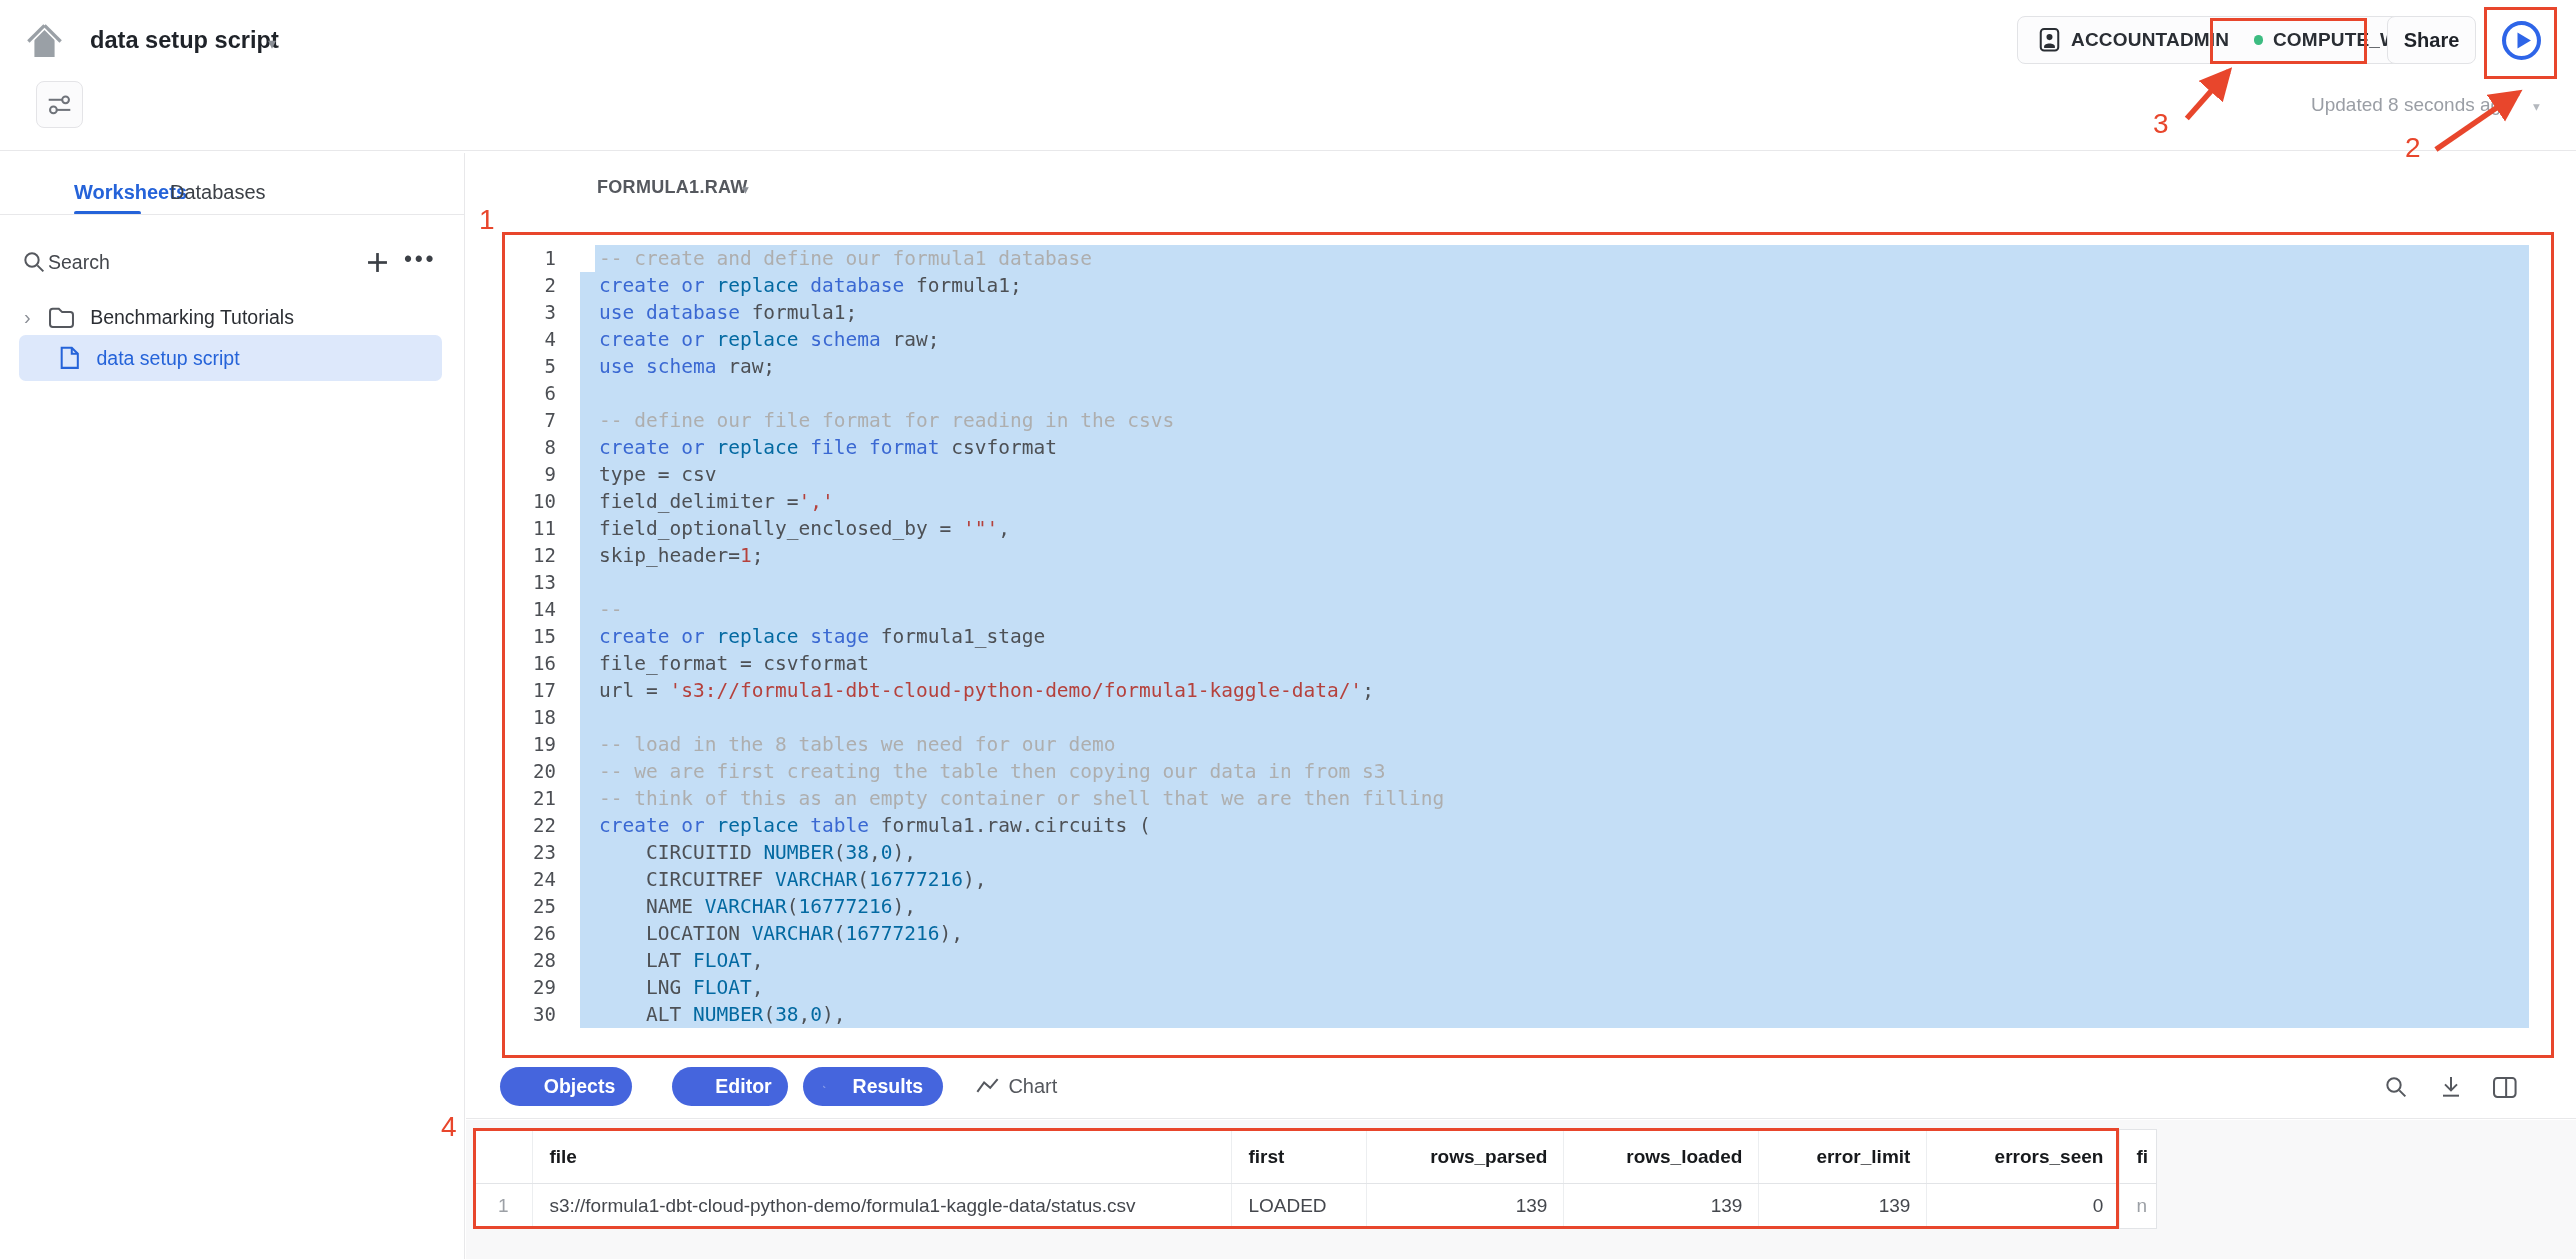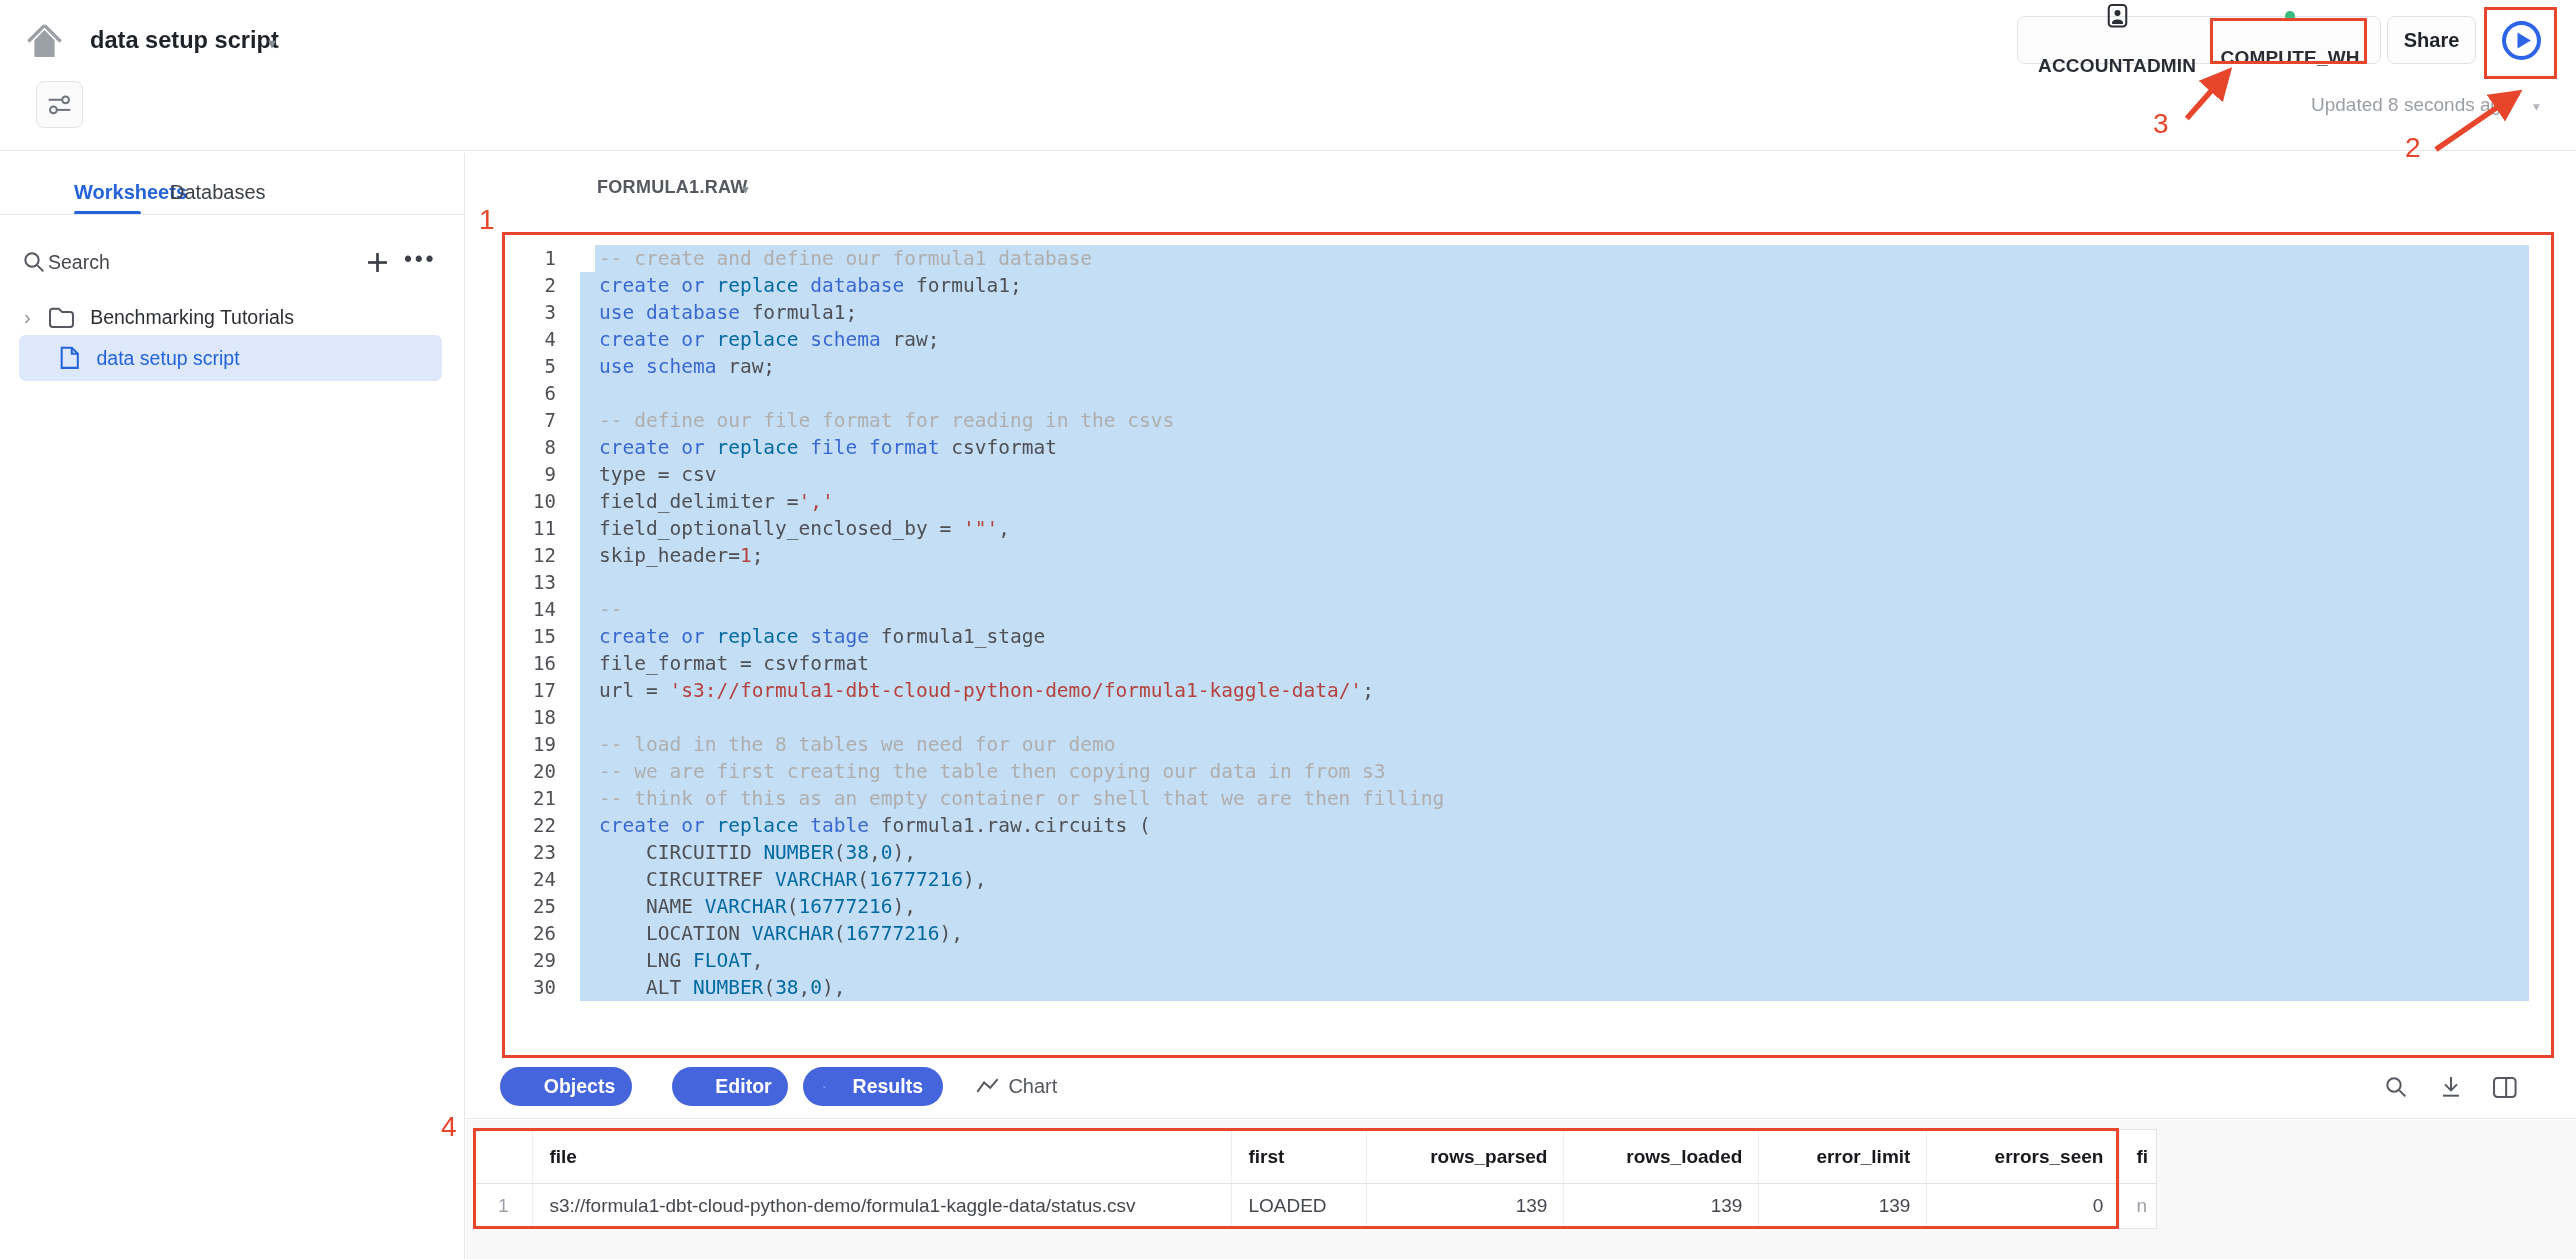--- a/index.html
+++ b/index.html
@@ -6,21 +6,21 @@
   html,body { width:2576px; height:1259px; background:#ffffff; font-family:"Liberation Sans", sans-serif; overflow:hidden; }
   #app { position:relative; width:2576px; height:1259px; background:#ffffff; }
 
   
   .topbar { position:absolute; left:0; top:0; width:2576px; height:151px; background:#fff; border-bottom:1.3px solid #e8e8ea; }
   .home-btn { position:absolute; left:25px; top:21.5px; width:39px; height:39px; cursor:pointer; }
   .ws-title { position:absolute; left:90px; top:27px; font-size:23.6px; font-weight:700; color:#1f2329; }
   .title-caret { position:absolute; left:268px; top:34px; font-size:16px; color:#8b8f96; }
   .filter-btn { position:absolute; left:36px; top:81px; width:47px; height:47px; border:1.3px solid #e4e4e7; border-radius:8px; background:#fbfbfc; display:flex; align-items:center; justify-content:center; }
   .ctx-pill { position:absolute; left:2017px; top:16px; height:48px; border:1.3px solid #e2e3e6; border-radius:8px; background:#fcfcfd; display:flex; align-items:center; padding:0 20px; gap:10.8px; }
-  .ctx-pill .seg { display:flex; align-items:center; gap:26px; font-size:19px; font-weight:700; color:#2a2e34; letter-spacing:0.2px;flex-direction:column; }
+  .ctx-pill .seg { display:flex; align-items:center; gap:10px; font-size:19px; font-weight:700; color:#2a2e34; letter-spacing:0.2px; }
   .green-dot { width:9.4px; height:9.4px; border-radius:50%; background:#3cbc81; display:inline-block; }
   .share-btn { position:absolute; left:2387px; top:16px; width:89px; height:48px; border:1.3px solid #e2e3e6; border-radius:8px; background:#fcfcfd; font-size:20px; font-weight:700; color:#1f2329; display:flex; align-items:center; justify-content:center; }
   .run-btn { position:absolute; left:2491px; top:16px; width:61px; height:48px; background:#fff; display:flex; align-items:center; justify-content:center; }
   .updated { position:absolute; left:2311px; top:94px; font-size:19px; color:#9a9ea5; }
   .updated-caret { position:absolute; left:2533px; top:98px; font-size:13.5px; color:#b4b8be; }
 
   
   .sidebar { position:absolute; left:0; top:153px; width:465px; height:1106px; background:#fff; border-right:1.3px solid #e8e8ea; }
   .tab { position:absolute; top:28px; font-size:20px; cursor:pointer; }
   .tab.active { color:#2563d9; font-weight:700; }
@@ -270,20 +270,24 @@
         </div>
         <div class="crow">
           <div class="ln">25</div>
           <div class="lc"><span class="tok-d">    NAME </span><span class="tok-g">VARCHAR</span><span class="tok-d">(</span><span class="tok-g">16777216</span><span class="tok-d">),</span></div>
         </div>
         <div class="crow">
           <div class="ln">26</div>
           <div class="lc"><span class="tok-d">    LOCATION </span><span class="tok-g">VARCHAR</span><span class="tok-d">(</span><span class="tok-g">16777216</span><span class="tok-d">),</span></div>
         </div>
         <div class="crow">
+          <div class="ln">28</div>
+          <div class="lc"><span class="tok-d">    LAT </span><span class="tok-g">FLOAT</span><span class="tok-d">,</span></div>
+        </div>
+        <div class="crow">
           <div class="ln">29</div>
           <div class="lc"><span class="tok-d">    LNG </span><span class="tok-g">FLOAT</span><span class="tok-d">,</span></div>
         </div>
         <div class="crow">
           <div class="ln">30</div>
           <div class="lc"><span class="tok-d">    ALT </span><span class="tok-g">NUMBER</span><span class="tok-d">(</span><span class="tok-g">38</span><span class="tok-d">,</span><span class="tok-g">0</span><span class="tok-d">),</span></div>
         </div>
       </div>
   </div>
 

